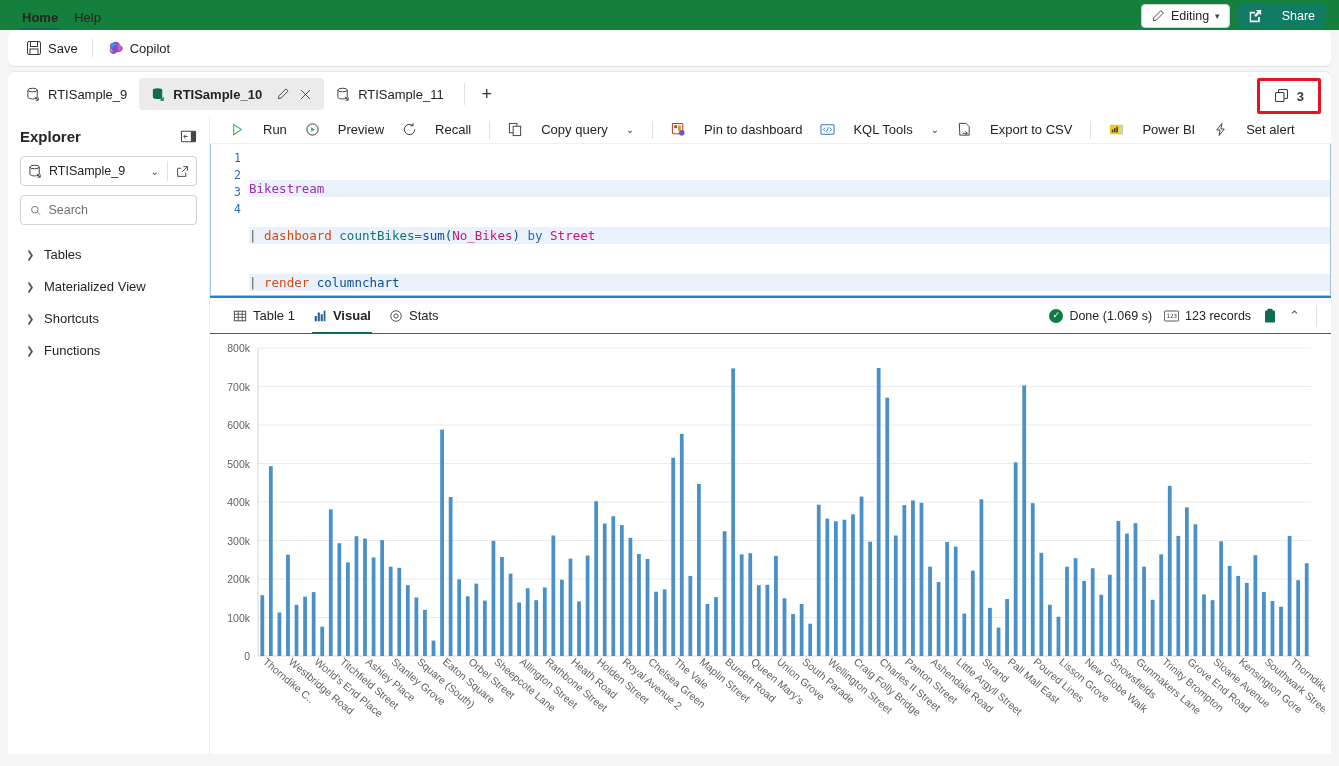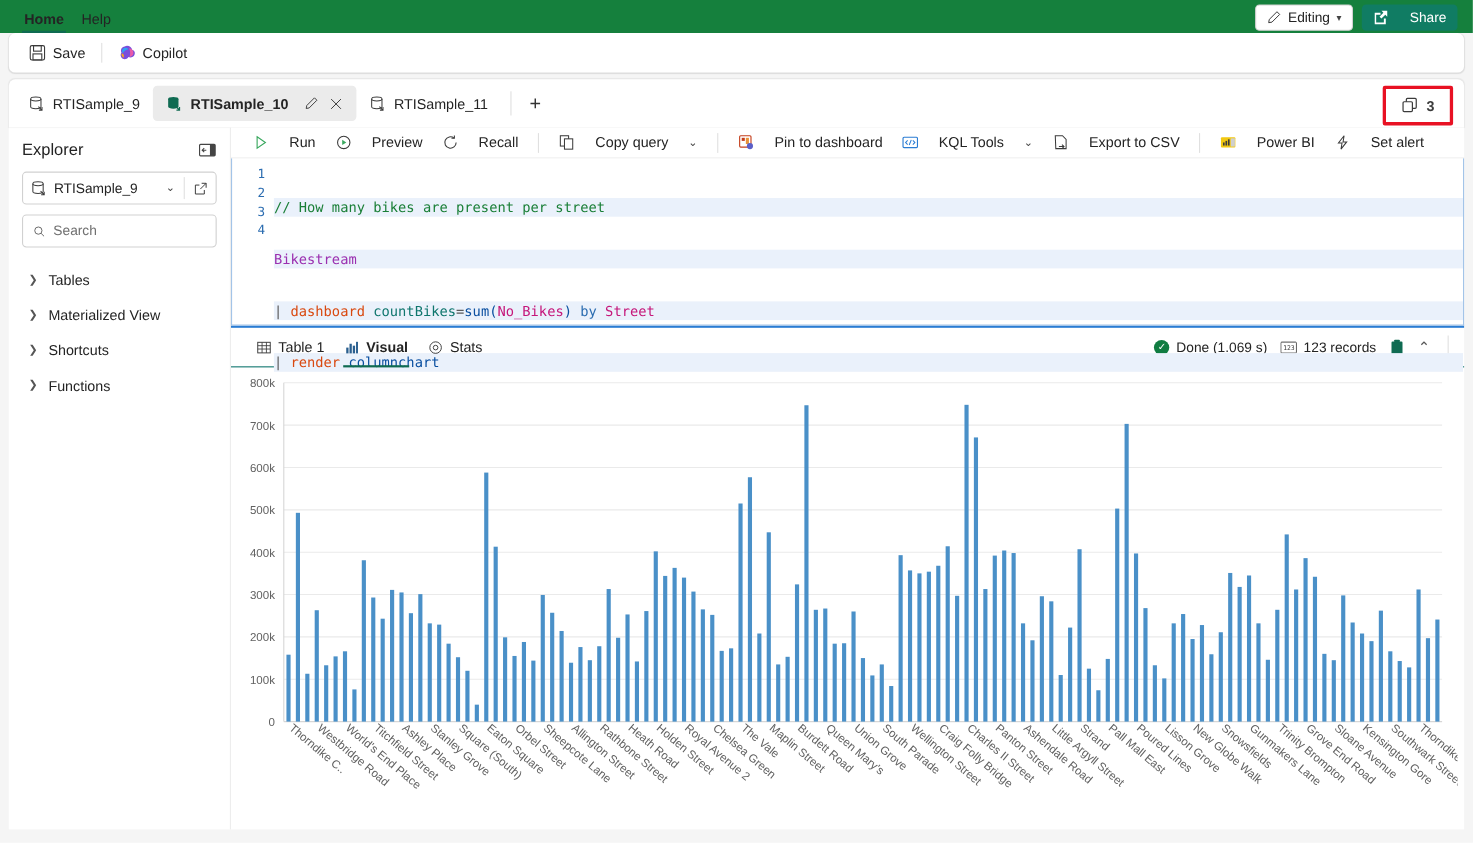--- a/index.html
+++ b/index.html
@@ -90,21 +90,21 @@
 
   
   .explorer {
     width: 202px; background: #fff; flex: none;
     padding: 12px 12px 0 12px; border-right: 1px solid #ededed;
   }
   .explorer-head {
     display: flex; align-items: center; justify-content: space-between;
     margin-bottom: 11px;
   }
-  .explorer-title { font-size: 15px; font-weight: 400; }
+  .explorer-title { font-size: 15px; font-weight: 700; }
   .db-select {
     display: flex; align-items: center; height: 30px;
     border: 1px solid #d1d1d1; border-radius: 4px; margin-bottom: 9px;
     font-size: 12.5px; cursor: pointer; background: #fff;
   }
   .db-select .dbname { flex: 1; padding-left: 6px; }
   .db-vsep { width: 1px; height: 20px; background: #e0e0e0; }
   .db-ext { width: 28px; display: flex; align-items: center; justify-content: center; }
   .search-box {
     display: flex; align-items: center; gap: 7px; height: 30px;
@@ -437,21 +437,20 @@
       </div>
 
       <div class="editor-area">
         <div class="gutter">
           <div>1</div>
           <div>2</div>
           <div>3</div>
           <div>4</div>
         </div>
         <div class="code">
-          <div class="ln"><span class="tk-comment">// How many bikes are present per street</span></div>
           <div class="ln"><span class="tk-table">Bikestream</span></div>
           <div class="ln"><span class="tk-pipe">| </span><span class="tk-op">dashboard </span><span class="tk-id">countBikes</span><span class="tk-pipe">=</span><span class="tk-fn">sum</span><span class="tk-paren">(</span><span class="tk-col">No_Bikes</span><span class="tk-paren">)</span><span class="tk-kw"> by </span><span class="tk-col">Street</span></div>
           <div class="ln"><span class="tk-pipe">| </span><span class="tk-op">render </span><span class="tk-render">columnchart</span></div>
         </div>
 
       </div>
 
       <div class="results">
         <div class="results-bar">
           <div class="res-tab">

